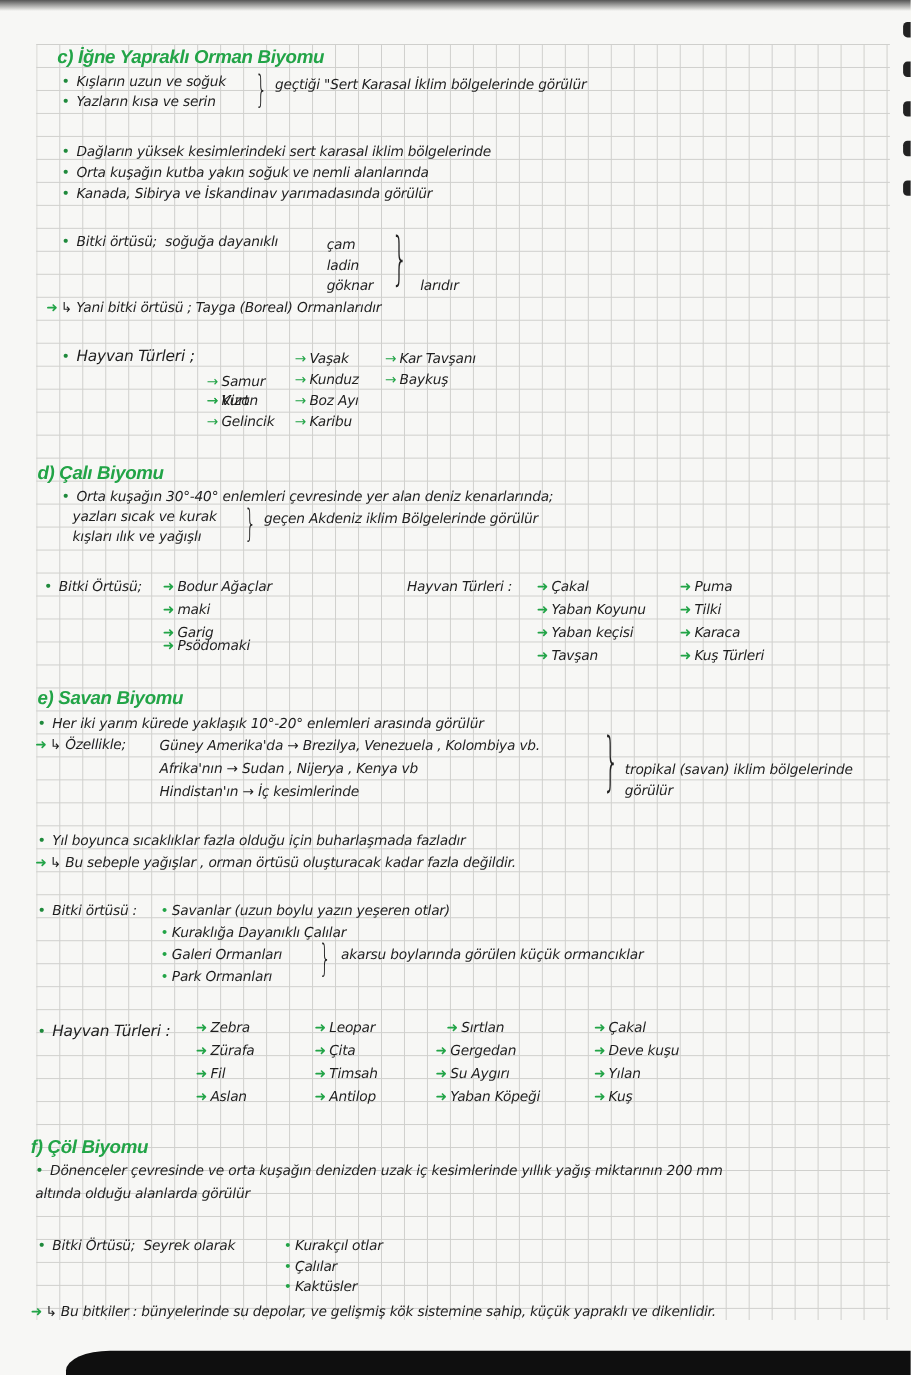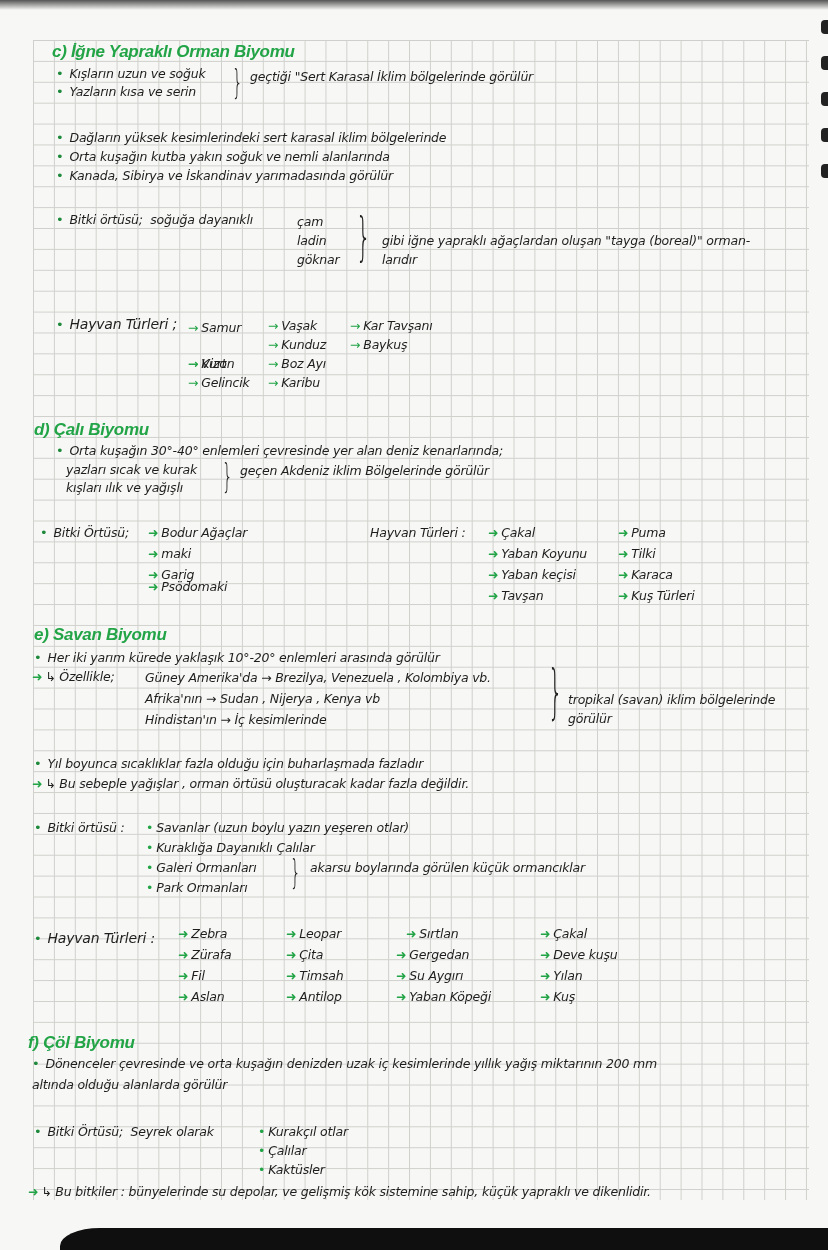--- a/index.html
+++ b/index.html
@@ -75,26 +75,26 @@
 
   <div class="ln" style="left:56px;top:130px;"><span class="dot">•</span><span>Dağların yüksek kesimlerindeki sert karasal iklim bölgelerinde</span></div>
   <div class="ln" style="left:56px;top:149px;"><span class="dot">•</span><span>Orta kuşağın kutba yakın soğuk ve nemli alanlarında</span></div>
   <div class="ln" style="left:56px;top:168px;"><span class="dot">•</span><span>Kanada, Sibirya ve İskandinav yarımadasında görülür</span></div>
 
   <div class="ln" style="left:56px;top:212px;"><span class="dot">•</span><span>Bitki örtüsü;</span>&nbsp;&nbsp;<span>soğuğa dayanıklı</span></div>
   <div class="ln" style="left:297px;top:214px;">çam</div>
   <div class="ln" style="left:297px;top:233px;">ladin</div>
   <div class="ln" style="left:297px;top:252px;">göknar</div>
   <div class="brace" style="left:356px;top:206px;font-size:52px;transform:scaleX(0.45);">}</div>
-  <div class="ln" style="left:382px;top:233px;">gibi iğne yapraklı ağaçlardan oluşan "tayga (boreal)" orman-</div>
   <div class="ln" style="left:382px;top:252px;">larıdır</div>
+  <div class="ln" style="left:42px;top:272px;"><span class="arr">➜</span><span>↳ Yani bitki örtüsü ; Tayga (Boreal) Ormanlarıdır</span></div>
 
   <div class="ln" style="left:56px;top:316px;font-size:14px;"><span class="dot">•</span><span>Hayvan Türleri ;</span></div>
   <div class="ln" style="left:188px;top:318px;margin-top:38px;"><span class="arr">→</span><span>Kurt</span></div>
-  <div class="ln" style="left:188px;top:320px;"><span class="arr">→</span><span>Samur</span></div>
+  <div class="ln" style="left:188px;top:339px;"><span class="arr">→</span><span>Samur</span></div>
   <div class="ln" style="left:188px;top:356px;"><span class="arr">→</span><span>Vizon</span></div>
   <div class="ln" style="left:188px;top:375px;"><span class="arr">→</span><span>Gelincik</span></div>
   <div class="ln" style="left:268px;top:318px;"><span class="arr">→</span><span>Vaşak</span></div>
   <div class="ln" style="left:268px;top:337px;"><span class="arr">→</span><span>Kunduz</span></div>
   <div class="ln" style="left:268px;top:356px;"><span class="arr">→</span><span>Boz Ayı</span></div>
   <div class="ln" style="left:268px;top:375px;"><span class="arr">→</span><span>Karibu</span></div>
   <div class="ln" style="left:350px;top:318px;"><span class="arr">→</span><span>Kar Tavşanı</span></div>
   <div class="ln" style="left:350px;top:337px;"><span class="arr">→</span><span>Baykuş</span></div>
 
   <div class="h" style="left:34px;top:420px;">d) Çalı Biyomu</div>

